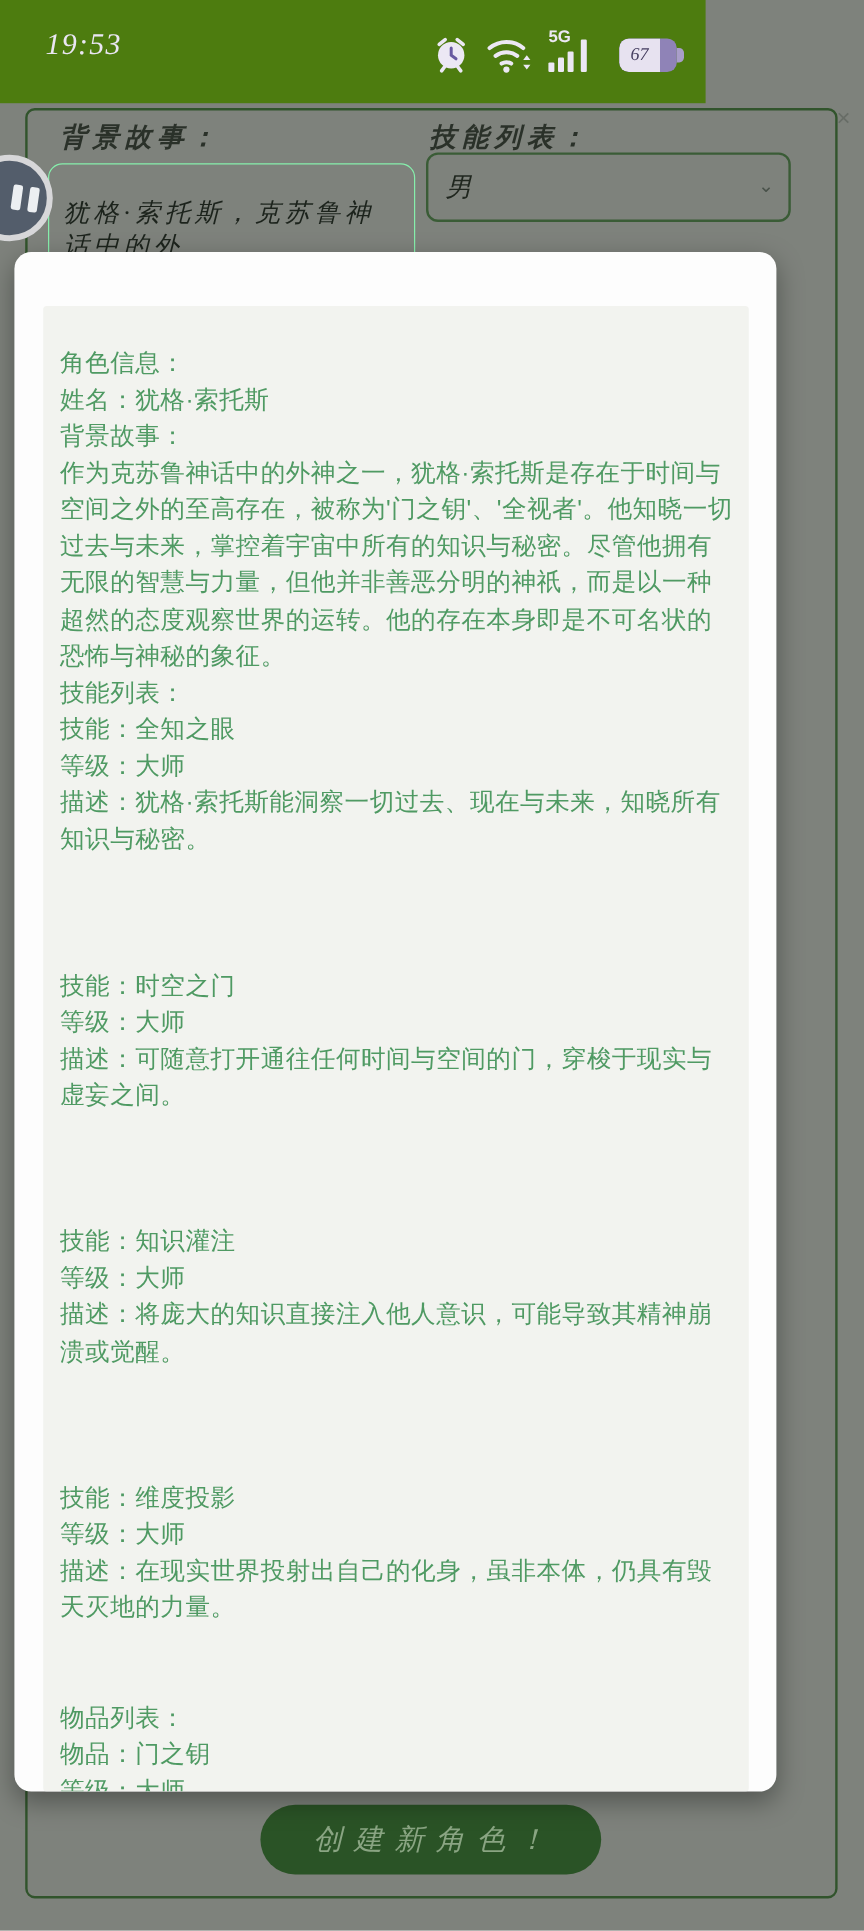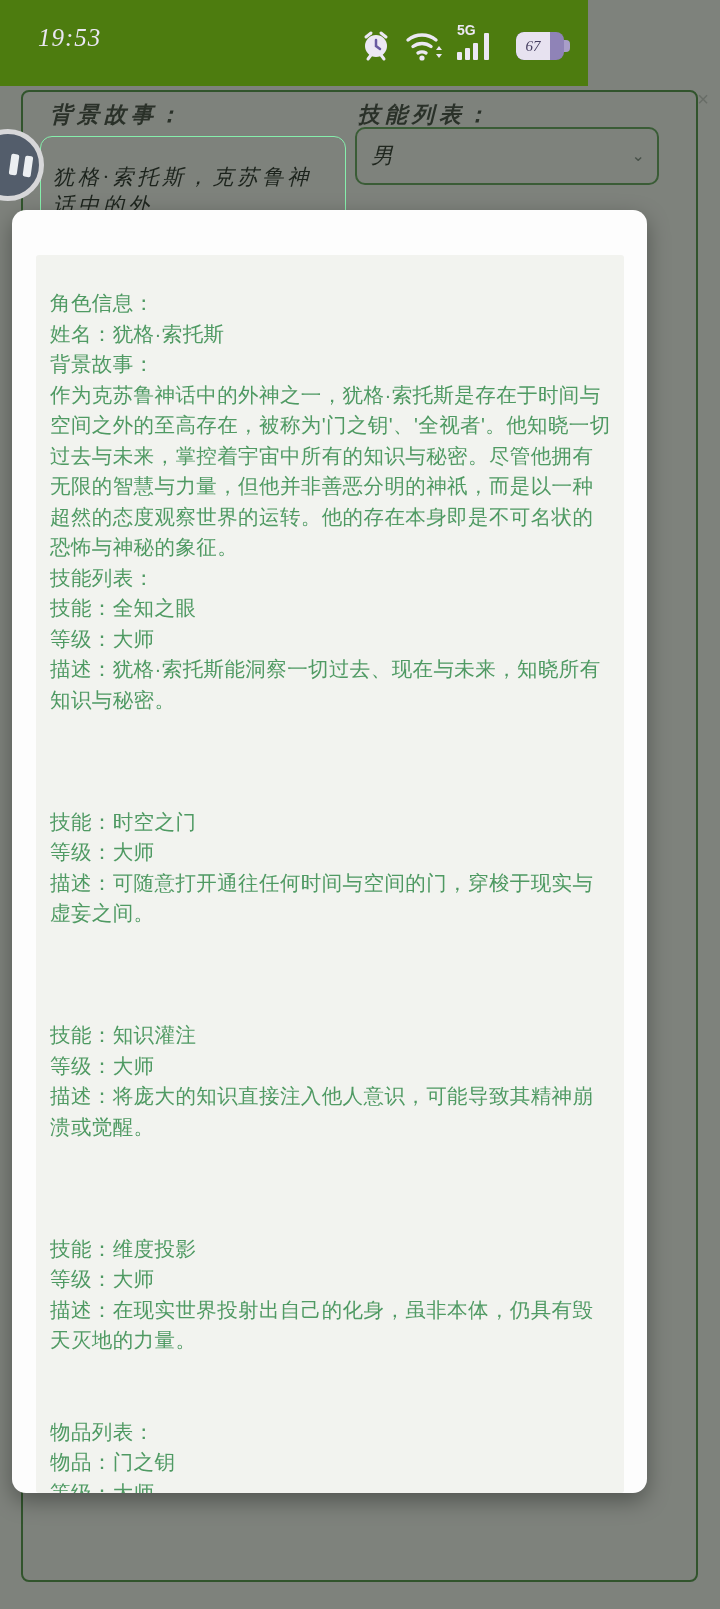--- a/index.html
+++ b/index.html
@@ -119,20 +119,21 @@
 
   <div class="field-label lbl-name">背景故事：</div>
   <div class="name-input">犹格·索托斯，克苏鲁神话中的外</div>
 
   <div class="field-label lbl-gender">技能列表：</div>
   <div class="gender-select">
     <span>男</span>
     <span class="chev">⌄</span>
   </div>
 
+  <div class="create-btn">创建新角色！</div>
 
   <div class="float-btn">
     <span class="pause">
         <i></i>
         <i></i>
       </span>
   </div>
 
   <div class="result-card">
     <div class="result-inner">

